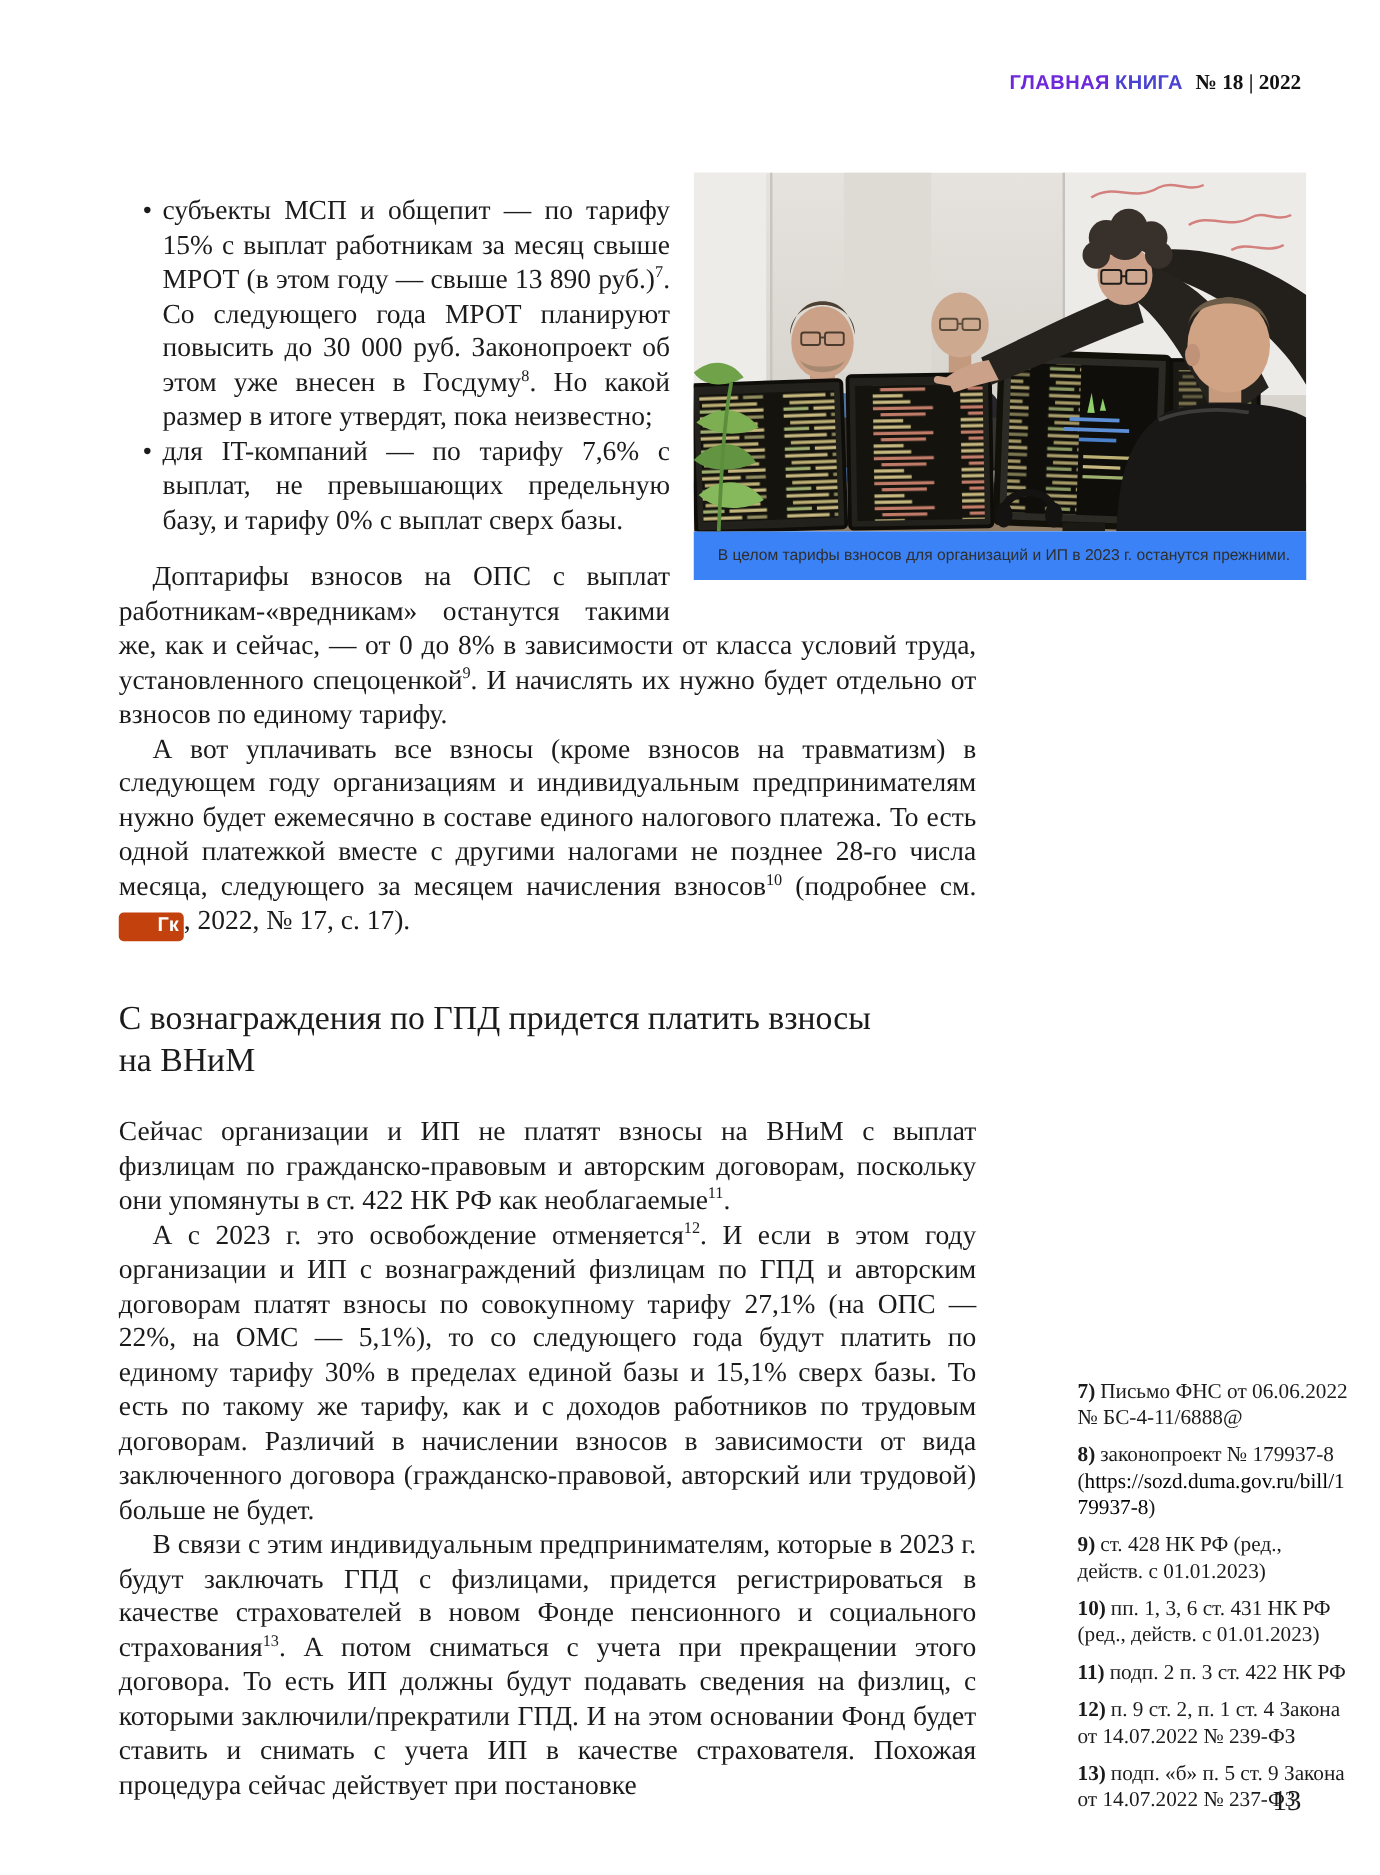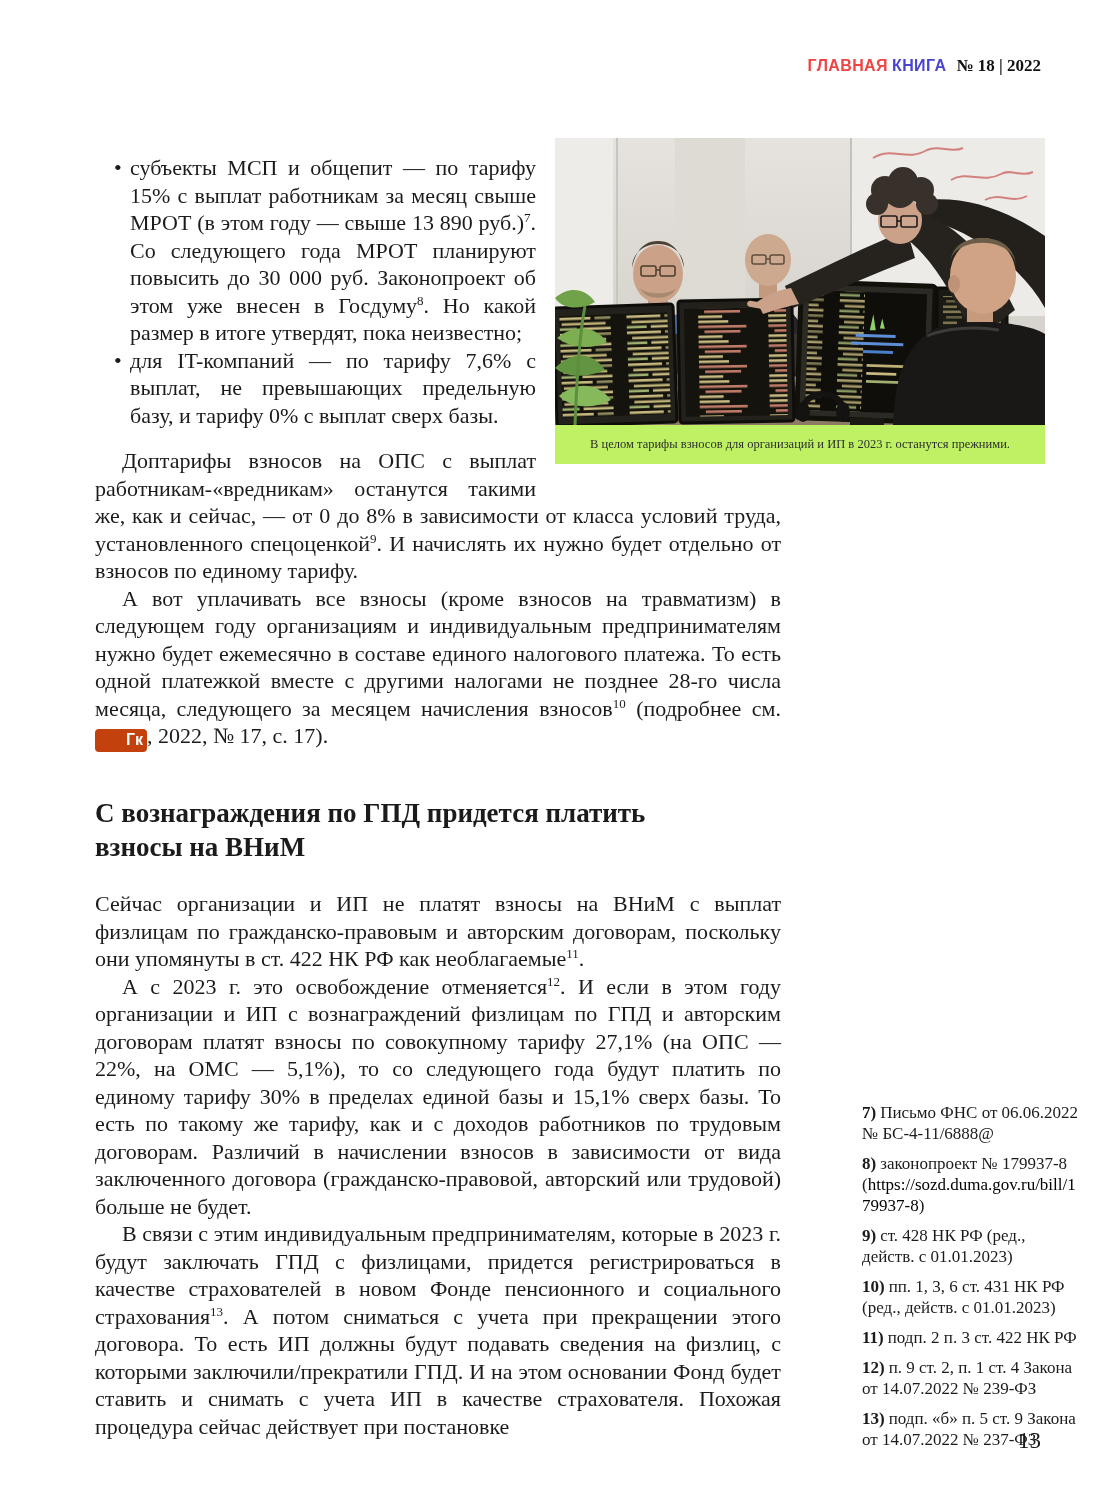--- a/index.html
+++ b/index.html
@@ -3,39 +3,39 @@
 <meta charset="utf-8">
 <style>
   html,body{margin:0;padding:0;background:#ffffff;}
   .page{
     position:relative;width:1104px;height:1500px;background:#ffffff;
     font-family:"Liberation Serif","DejaVu Serif",serif;color:#1b1b1b;overflow:hidden;
   }
   
   .header{position:absolute;top:56px;right:63px;white-space:nowrap;}
   .hd-sans{font-family:"Liberation Sans","DejaVu Sans",sans-serif;font-weight:bold;font-size:16px;letter-spacing:.4px;}
-  .hd-black{color:#ef4444;}
+  .hd-black{color:#6d28d9;}
   .hd-accent{color:#4a43cf;}
   .hd-issue{font-family:"Liberation Serif",serif;font-weight:bold;font-size:17px;color:#121212;margin-left:6px;}
   
   .content{position:absolute;left:95px;top:136px;width:686px;font-size:22px;line-height:27.5px;text-align:justify;}
   .figure{float:right;width:490px;margin:2px -264px 34px 19px;}
   .photo-svg{display:block;width:490px;height:287px;}
-  .caption{background:#bef264;padding:9px 13px 10px;font-family:Liberation Serif, serif;
-           font-size:12.5px;line-height:20px;color:#2e2e2e;text-align:center;}
+  .caption{background:#3b82f6;padding:9px 13px 10px;font-family:Liberation Sans, sans-serif;
+           font-size:12.5px;line-height:20px;color:#2e2e2e;text-align:right;}
   .caption div{white-space:nowrap;}
   ul.bullets{margin:18px;padding:0;list-style:none;}
   ul.bullets li{position:relative;padding-left:17px;}
   ul.bullets li::before{content:"\2022";position:absolute;left:1px;}
   p.body{margin:0;}
   p.indent{text-indent:27px;}
   sup{font-size:13px;line-height:0;}
   .gk-badge{display:inline-block;background:#c2410c;color:#fff;font-family:"Liberation Sans",sans-serif;
             font-weight:bold;font-size:16px;line-height:1;padding:3px 4px 4px;border-radius:4px;vertical-align:-2px;}
-  h2.section-heading{font-size:27px;line-height:34px;margin:44px 0 26px;font-weight:bold;text-align:left;width:620px;}
+  h2.section-heading{font-size:27px;line-height:34px;margin:44px 0 26px;font-weight:normal;text-align:left;width:620px;}
   
   .footnotes{position:absolute;left:823px;top:1102px;width:220px;font-size:17px;line-height:21px;text-align:left;margin-left:39px;}
   .fn{margin:0 0 9px;}
   .fn-num{font-weight:bold;margin-right:4px;}
   .fn-link{color:#000000;text-decoration:none;overflow-wrap:anywhere;}
   
   .page-num{position:absolute;right:63px;top:1428px;font-size:23px;color:#1b1b1b;}
 </style>
 </head>
 <body>

